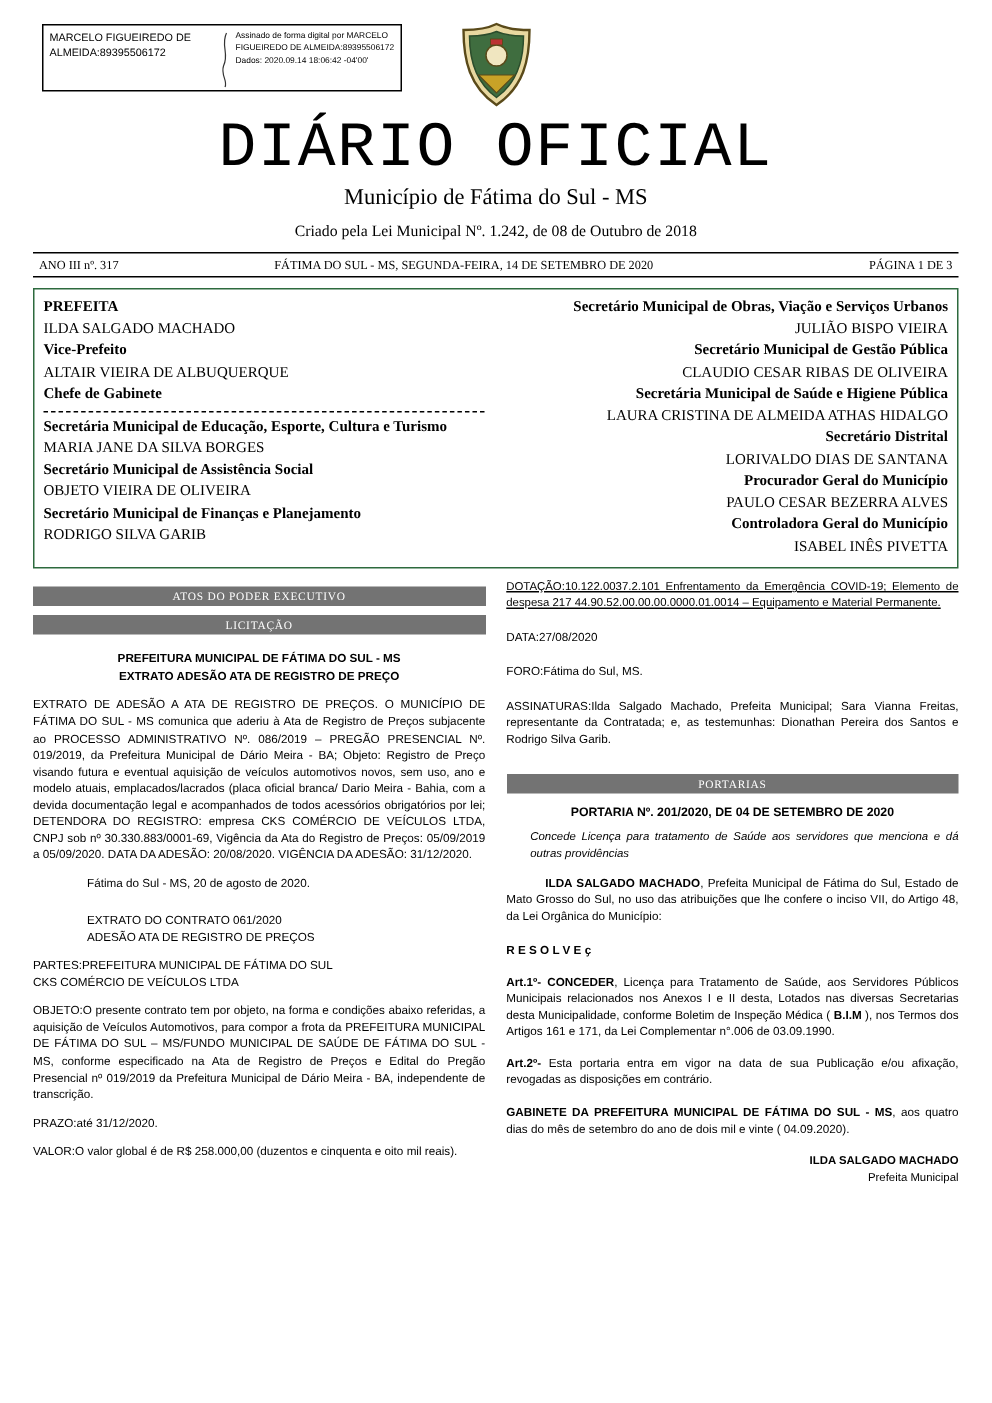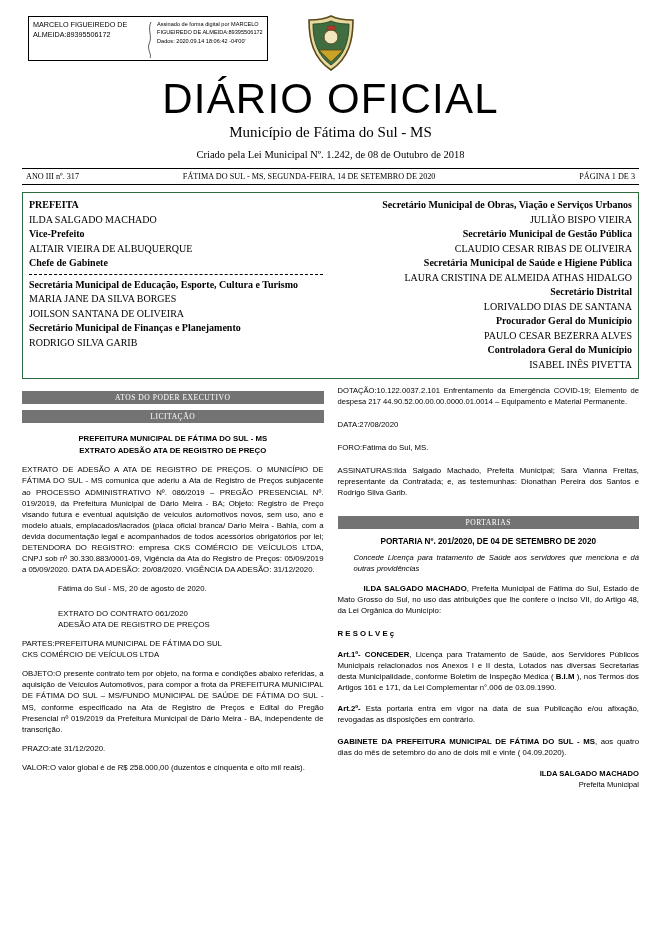--- a/index.html
+++ b/index.html
@@ -69,21 +69,21 @@
     width: 52px;
     height: 58px;
   }
   .masthead {
     padding-top: 72px;
     text-align: center;
   }
   .do-title {
     font-size: 42px;
     letter-spacing: 1.2px;
-    font-family: Liberation Sans, sans-serif;
+    font-family: Liberation Mono, monospace;
     line-height: 1;
     margin-top: 6px;
   }
   .do-sub {
     font-size: 15px;
     margin-top: 4px;
   }
   .do-law {
     font-size: 10.5px;
     margin-top: 8px;
@@ -168,20 +168,21 @@
   .center { text-align: center; padding-left: 36px; }
   .right { text-align: right; }
   .bold { font-weight: bold; }
 
   .right-head {
     font-size: 7.6px;
     line-height: 1.45;
     text-align: justify;
     font-family: "Liberation Sans", sans-serif;
     margin: 0 0 0 0;
+    text-decoration: underline;
   }
 
   .portaria-title {
     text-align: center;
     font-weight: bold;
     font-size: 8.2px;
     font-family: "Liberation Sans", sans-serif;
     margin-top: 8px;
   }
   .ementa {
@@ -251,21 +252,22 @@
       </div>
       <div>
         <div class="role">Chefe de Gabinete</div>
       </div>
       <hr class="dashrule">
       <div>
         <div class="role">Secretária Municipal de Educação, Esporte, Cultura e Turismo</div>
         <div class="person">MARIA JANE DA SILVA BORGES</div>
       </div>
       <div>
-        <div class="person">JOILSON SANTANA DE OLIVEIRA</div>
+        <div class="role">Secretário Municipal de Assistência Social</div>
+        <div class="person">OBJETO VIEIRA DE OLIVEIRA</div>
       </div>
       <div>
         <div class="role">Secretário Municipal de Finanças e Planejamento</div>
         <div class="person">RODRIGO SILVA GARIB</div>
       </div>
     </div>
     <div class="col right">
       <div>
         <div class="role">Secretário Municipal de Obras, Viação e Serviços Urbanos</div>
         <div class="person">JULIÃO BISPO VIEIRA</div>

